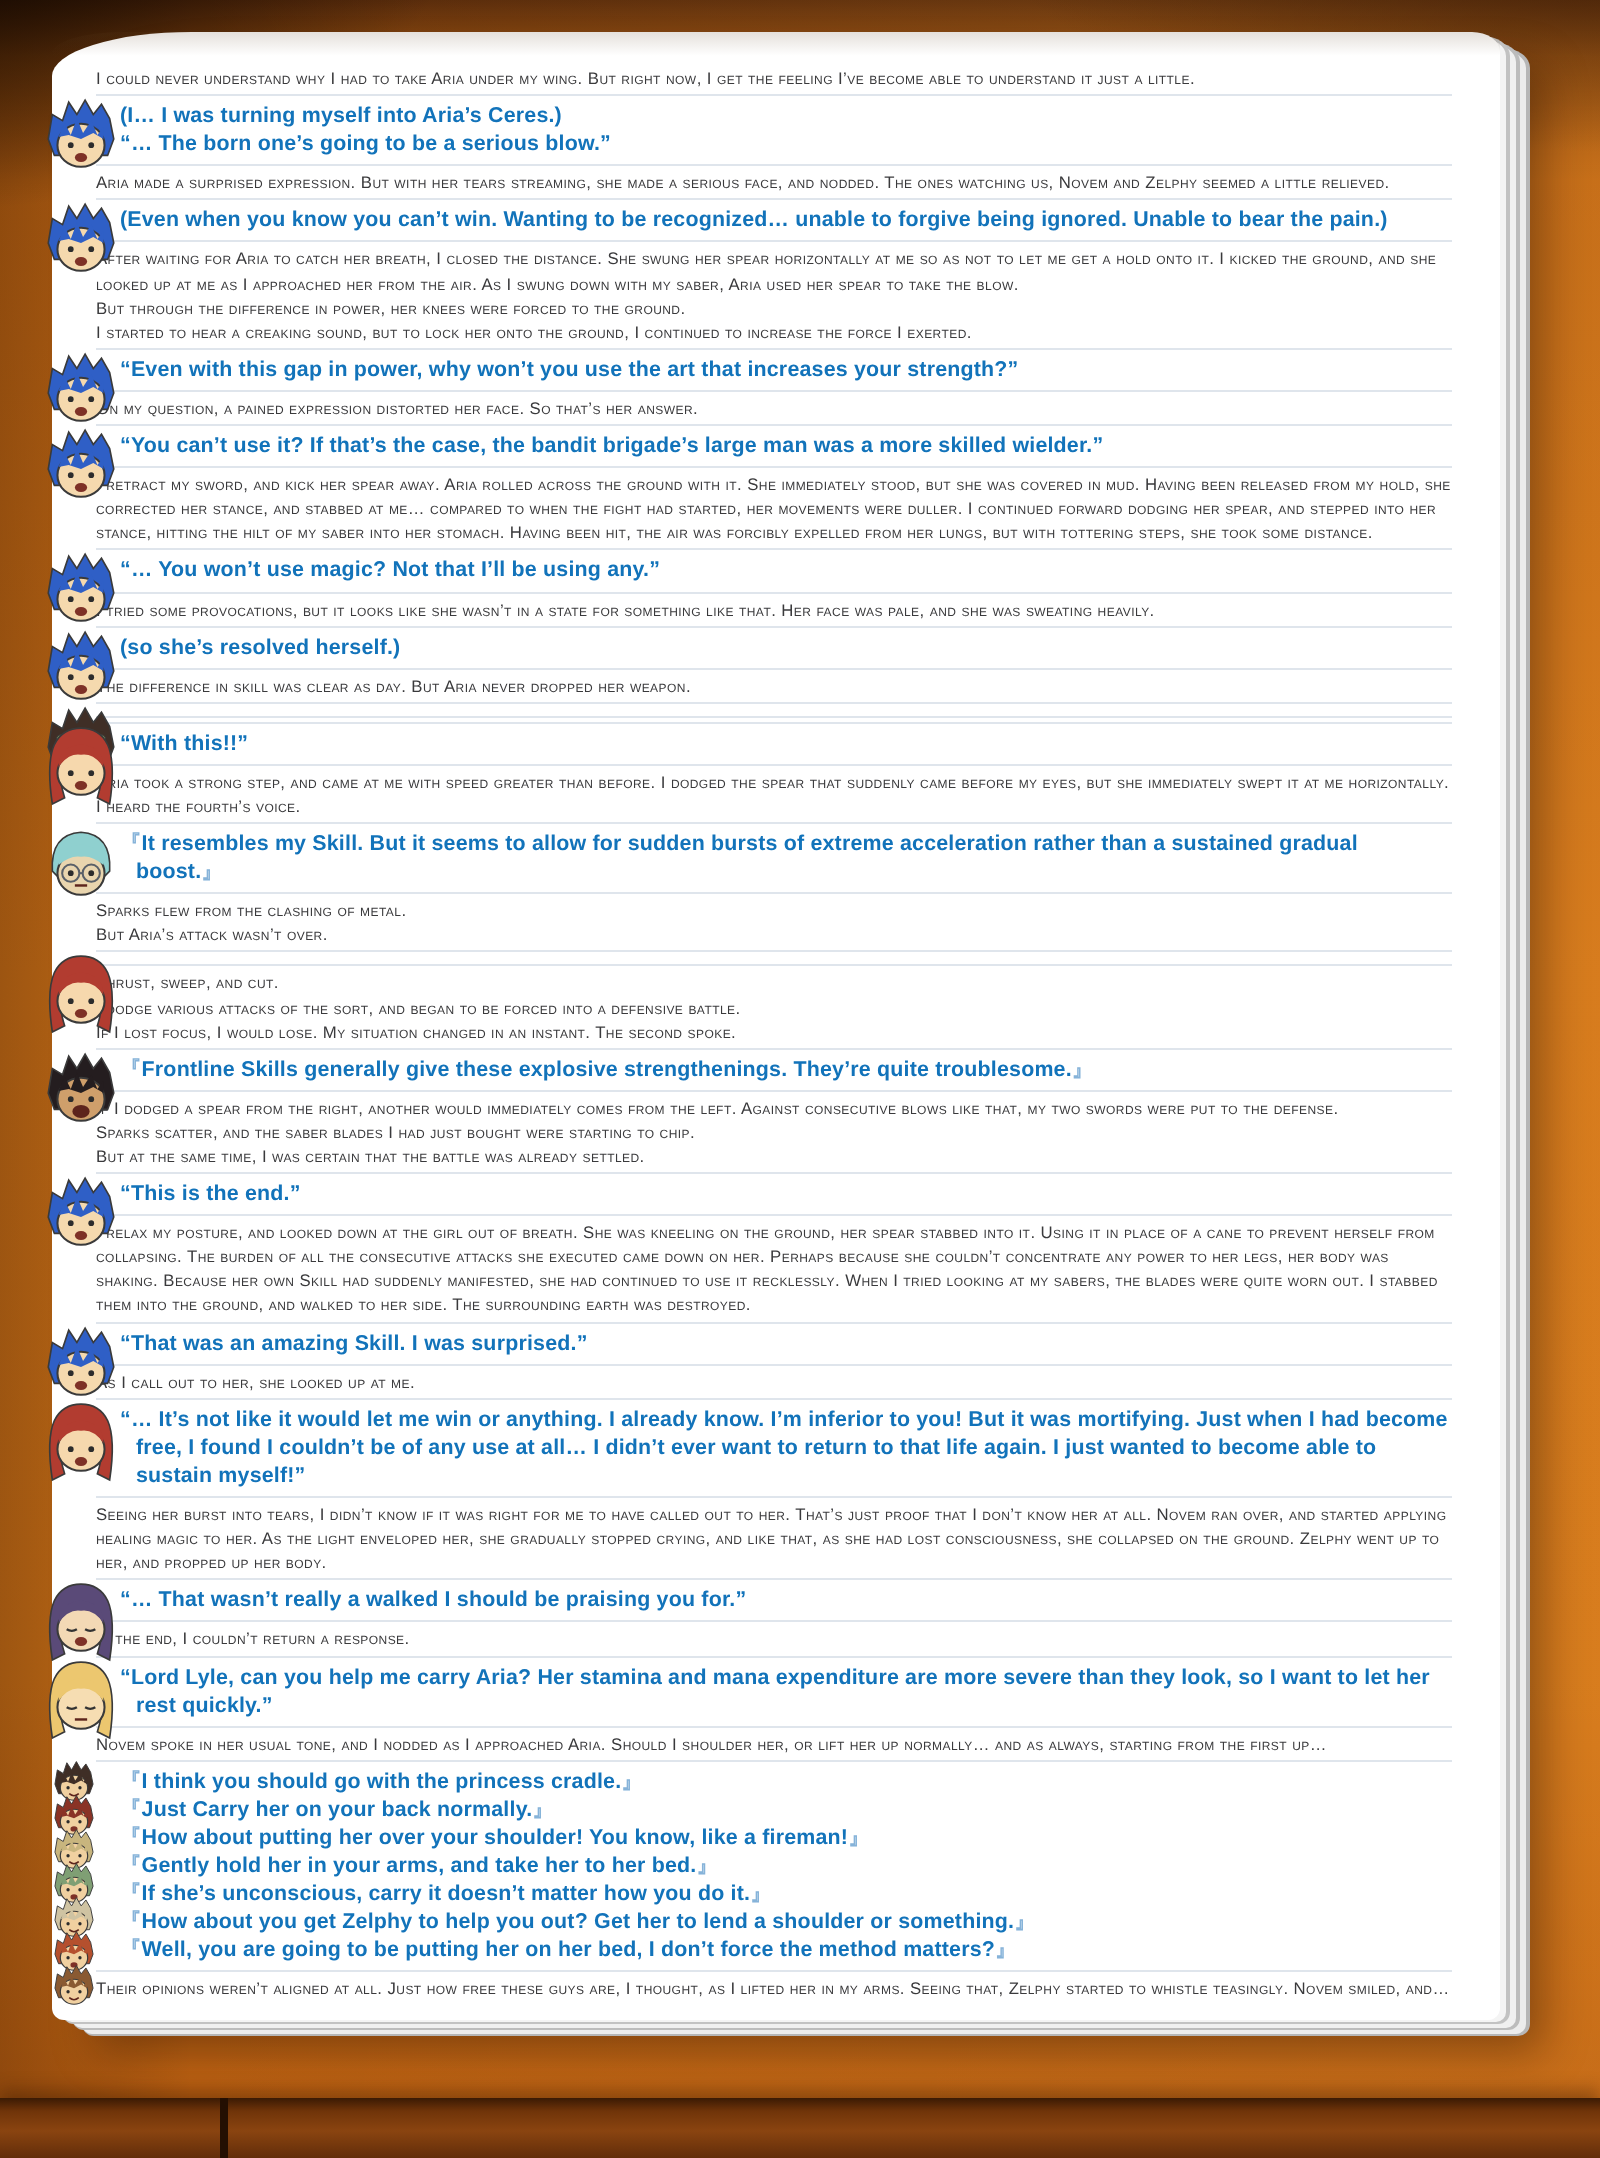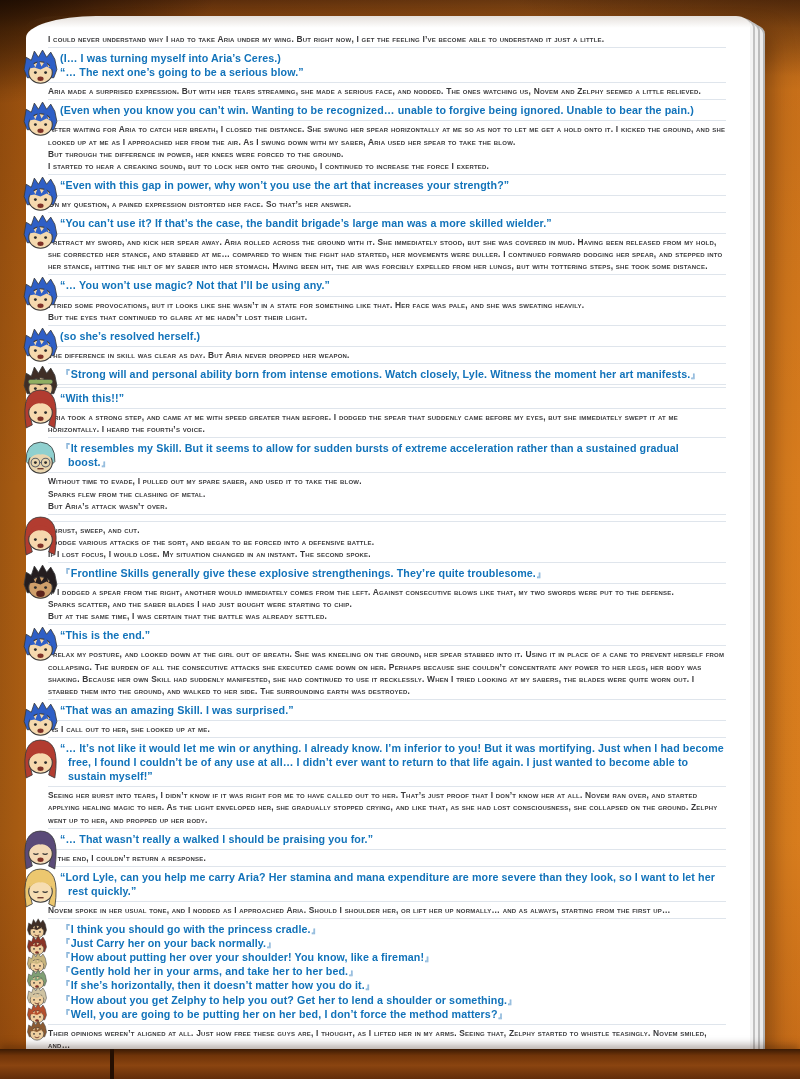--- a/index.html
+++ b/index.html
@@ -26,21 +26,21 @@
       9px 5px 0 -1px #f0f0f0, 10px 5px 0 0 #bcbcbc,
       14px 8px 0 -1px #ececec, 15px 8px 0 0 #b6b6b6,
       22px 16px 22px rgba(30,10,0,.38);}
   .page::before{content:'';position:absolute;top:0;left:0;right:0;height:14px;border-radius:inherit;
     background:linear-gradient(180deg,rgba(90,60,30,.16),rgba(90,60,30,0) 85%);pointer-events:none;}
 
   #content{padding:16px 24px 8px 22px;}
 
   .narr{margin:1px 0;}
   .narr p{margin:0;font-size:8.4px;line-height:12.1px;letter-spacing:.22px;
-    font-weight:700;color:#3a3a3c;font-variant:small-caps;}
+    font-weight:400;color:#3a3a3c;font-variant:small-caps;}
 
   .dlg{position:relative;border-top:1px solid #dfe5ec;border-bottom:1px solid #dfe5ec;
     margin:2px 0;padding:3px 2px 3px 12px;}
   .dlg .line{font-weight:bold;font-size:10.7px;line-height:14.1px;color:#1273ba;
     letter-spacing:.1px;padding-left:8px;text-indent:-8px;}
   .brk{color:#86b3d9;}
 
   .avatar{position:absolute;left:-26px;top:-1px;width:37px;height:43px;z-index:7;}
   .avatar svg{display:block;}
   .avatar-stack{position:absolute;left:-24px;top:-2px;width:30px;z-index:7;}
@@ -65,21 +65,21 @@
             <svg viewBox="0 0 36 42" width="100%" height="100%">
               <polygon points="2,22 4,10 9,13 12,4 16,10 20,3 24,10 28,5 32,12 34,22 31,30 5,30" fill="#2f5fc6" stroke="#3a3a3a" stroke-width="0.8"></polygon>
               <ellipse cx="18" cy="25" rx="11.5" ry="10.5" fill="#f5d9ae" stroke="#3a3a3a" stroke-width="1"></ellipse>
               <polygon points="7,21 10,14 13,20 16,12 19,19 23,13 26,20 29,16 29,22 24,19 18,22 12,20" fill="#2f5fc6"></polygon>
               <circle cx="13" cy="25" r="1.4" fill="#2c2c2c"></circle>
               <circle cx="23" cy="25" r="1.4" fill="#2c2c2c"></circle>
               <ellipse cx="18" cy="31" rx="3" ry="2.2" fill="#7e3127"></ellipse>
             </svg>
           </div>
           <div class="line">(I… I was turning myself into Aria’s Ceres.)</div>
-          <div class="line">“… The next one’s going to be a serious blow.”</div>
+          <div class="line">“… The born one’s going to be a serious blow.”</div>
         </div>
         <div class="narr">
           <p>Aria made a surprised expression. But with her tears streaming, she made a serious face, and nodded. The ones watching us, Novem and Zelphy seemed a little relieved.</p>
         </div>
         <div class="dlg">
           <div class="avatar">
             <svg viewBox="0 0 36 42" width="100%" height="100%">
               <polygon points="2,22 4,10 9,13 12,4 16,10 20,3 24,10 28,5 32,12 34,22 31,30 5,30" fill="#2f5fc6" stroke="#3a3a3a" stroke-width="0.8"></polygon>
               <ellipse cx="18" cy="25" rx="11.5" ry="10.5" fill="#f5d9ae" stroke="#3a3a3a" stroke-width="1"></ellipse>
               <polygon points="7,21 10,14 13,20 16,12 19,19 23,13 26,20 29,16 29,22 24,19 18,22 12,20" fill="#2f5fc6"></polygon>
@@ -135,21 +135,20 @@
               <polygon points="7,21 10,14 13,20 16,12 19,19 23,13 26,20 29,16 29,22 24,19 18,22 12,20" fill="#2f5fc6"></polygon>
               <circle cx="13" cy="25" r="1.4" fill="#2c2c2c"></circle>
               <circle cx="23" cy="25" r="1.4" fill="#2c2c2c"></circle>
               <ellipse cx="18" cy="31" rx="3" ry="2.2" fill="#7e3127"></ellipse>
             </svg>
           </div>
           <div class="line">“… You won’t use magic? Not that I’ll be using any.”</div>
         </div>
         <div class="narr">
           <p>I tried some provocations, but it looks like she wasn’t in a state for something like that. Her face was pale, and she was sweating heavily.</p>
-          <p>But the eyes that continued to glare at me hadn’t lost their light.</p>
         </div>
         <div class="dlg">
           <div class="avatar">
             <svg viewBox="0 0 36 42" width="100%" height="100%">
               <polygon points="2,22 4,10 9,13 12,4 16,10 20,3 24,10 28,5 32,12 34,22 31,30 5,30" fill="#2f5fc6" stroke="#3a3a3a" stroke-width="0.8"></polygon>
               <ellipse cx="18" cy="25" rx="11.5" ry="10.5" fill="#f5d9ae" stroke="#3a3a3a" stroke-width="1"></ellipse>
               <polygon points="7,21 10,14 13,20 16,12 19,19 23,13 26,20 29,16 29,22 24,19 18,22 12,20" fill="#2f5fc6"></polygon>
               <circle cx="13" cy="25" r="1.4" fill="#2c2c2c"></circle>
               <circle cx="23" cy="25" r="1.4" fill="#2c2c2c"></circle>
               <ellipse cx="18" cy="31" rx="3" ry="2.2" fill="#7e3127"></ellipse>
@@ -165,21 +164,20 @@
             <svg viewBox="0 0 36 42" width="100%" height="100%">
               <polygon points="2,22 4,10 9,13 12,4 16,10 20,3 24,10 28,5 32,12 34,22 31,30 5,30" fill="#3f2e26" stroke="#3a3a3a" stroke-width="0.8"></polygon>
               <ellipse cx="18" cy="25" rx="11.5" ry="10.5" fill="#f0cf9f" stroke="#3a3a3a" stroke-width="1"></ellipse>
               <polygon points="7,21 10,14 13,20 16,12 19,19 23,13 26,20 29,16 29,22 24,19 18,22 12,20" fill="#3f2e26"></polygon>
               <rect x="6" y="16" width="24" height="4.6" rx="2.2" fill="#8fae62" stroke="#3a3a3a" stroke-width="0.6"></rect>
               <circle cx="13" cy="25" r="1.4" fill="#2c2c2c"></circle>
               <circle cx="23" cy="25" r="1.4" fill="#2c2c2c"></circle>
               <path d="M14 30 q4 3.4 8 0" stroke="#5d241c" stroke-width="1.3" fill="none"></path>
             </svg>
           </div>
-          <div class="line"><span class="brk">『</span><span>Strong will and personal ability born from intense emotions. Watch closely, Lyle. Witness the moment her art manifests.</span><span class="brk">』</span></div>
         </div>
         <div class="dlg">
           <div class="avatar">
             <svg viewBox="0 0 36 42" width="100%" height="100%">
               <path d="M4 40 Q1 20 5 11 Q9 3 18 3 Q27 3 31 11 Q35 20 32 40 L26 37 Q30 24 27 17 L9 17 Q6 24 10 37 Z" fill="#b23c30" stroke="#3a3a3a" stroke-width="0.8"></path>
               <ellipse cx="18" cy="25" rx="11.5" ry="10.5" fill="#f6d8ad" stroke="#3a3a3a" stroke-width="1"></ellipse>
               <path d="M7 22 Q7 12 18 11 Q29 12 29 22 Q24 15 18 16 Q12 15 7 22 Z" fill="#b23c30"></path>
               <circle cx="13" cy="25" r="1.4" fill="#2c2c2c"></circle>
               <circle cx="23" cy="25" r="1.4" fill="#2c2c2c"></circle>
               <ellipse cx="18" cy="31" rx="3" ry="2.2" fill="#7e3127"></ellipse>
@@ -200,21 +198,20 @@
               <circle cx="23" cy="25" r="1.4" fill="#2c2c2c"></circle>
               <circle cx="13" cy="25" r="4.2" fill="none" stroke="#5a6068" stroke-width="1"></circle>
               <circle cx="23" cy="25" r="4.2" fill="none" stroke="#5a6068" stroke-width="1"></circle>
               <line x1="17" y1="25" x2="19" y2="25" stroke="#5a6068" stroke-width="1"></line>
               <path d="M15 31 h6" stroke="#5d241c" stroke-width="1.2" fill="none"></path>
             </svg>
           </div>
           <div class="line"><span class="brk">『</span><span>It resembles my Skill. But it seems to allow for sudden bursts of extreme acceleration rather than a sustained gradual boost.</span><span class="brk">』</span></div>
         </div>
         <div class="narr">
-          <p>Without time to evade, I pulled out my spare saber, and used it to take the blow.</p>
           <p>Sparks flew from the clashing of metal.</p>
           <p>But Aria’s attack wasn’t over.</p>
         </div>
         <div class="dlg">
           <div class="avatar">
             <svg viewBox="0 0 36 42" width="100%" height="100%">
               <path d="M4 40 Q1 20 5 11 Q9 3 18 3 Q27 3 31 11 Q35 20 32 40 L26 37 Q30 24 27 17 L9 17 Q6 24 10 37 Z" fill="#b23c30" stroke="#3a3a3a" stroke-width="0.8"></path>
               <ellipse cx="18" cy="25" rx="11.5" ry="10.5" fill="#f6d8ad" stroke="#3a3a3a" stroke-width="1"></ellipse>
               <path d="M7 22 Q7 12 18 11 Q29 12 29 22 Q24 15 18 16 Q12 15 7 22 Z" fill="#b23c30"></path>
               <circle cx="13" cy="25" r="1.4" fill="#2c2c2c"></circle>
@@ -382,21 +379,21 @@
                 <polygon points="7,21 10,14 13,20 16,12 19,19 23,13 26,20 29,16 29,22 24,19 18,22 12,20" fill="#8a5a32"></polygon>
                 <circle cx="13" cy="25" r="1.4" fill="#2c2c2c"></circle>
                 <circle cx="23" cy="25" r="1.4" fill="#2c2c2c"></circle>
                 <path d="M14 30 q4 3.4 8 0" stroke="#5d241c" stroke-width="1.3" fill="none"></path>
               </svg></div>
           </div>
           <div class="line"><span class="brk">『</span><span>I think you should go with the princess cradle.</span><span class="brk">』</span></div>
           <div class="line"><span class="brk">『</span><span>Just Carry her on your back normally.</span><span class="brk">』</span></div>
           <div class="line"><span class="brk">『</span><span>How about putting her over your shoulder! You know, like a fireman!</span><span class="brk">』</span></div>
           <div class="line"><span class="brk">『</span><span>Gently hold her in your arms, and take her to her bed.</span><span class="brk">』</span></div>
-          <div class="line"><span class="brk">『</span><span>If she’s horizontally, then it doesn’t matter how you do it.</span><span class="brk">』</span></div>
+          <div class="line"><span class="brk">『</span><span>If she’s unconscious, carry it doesn’t matter how you do it.</span><span class="brk">』</span></div>
           <div class="line"><span class="brk">『</span><span>How about you get Zelphy to help you out? Get her to lend a shoulder or something.</span><span class="brk">』</span></div>
           <div class="line"><span class="brk">『</span><span>Well, you are going to be putting her on her bed, I don’t force the method matters?</span><span class="brk">』</span></div>
         </div>
         <div class="narr">
           <p>Their opinions weren’t aligned at all. Just how free these guys are, I thought, as I lifted her in my arms. Seeing that, Zelphy started to whistle teasingly. Novem smiled, and…</p>
         </div>
       </div>
   </div>
 </div>
 

